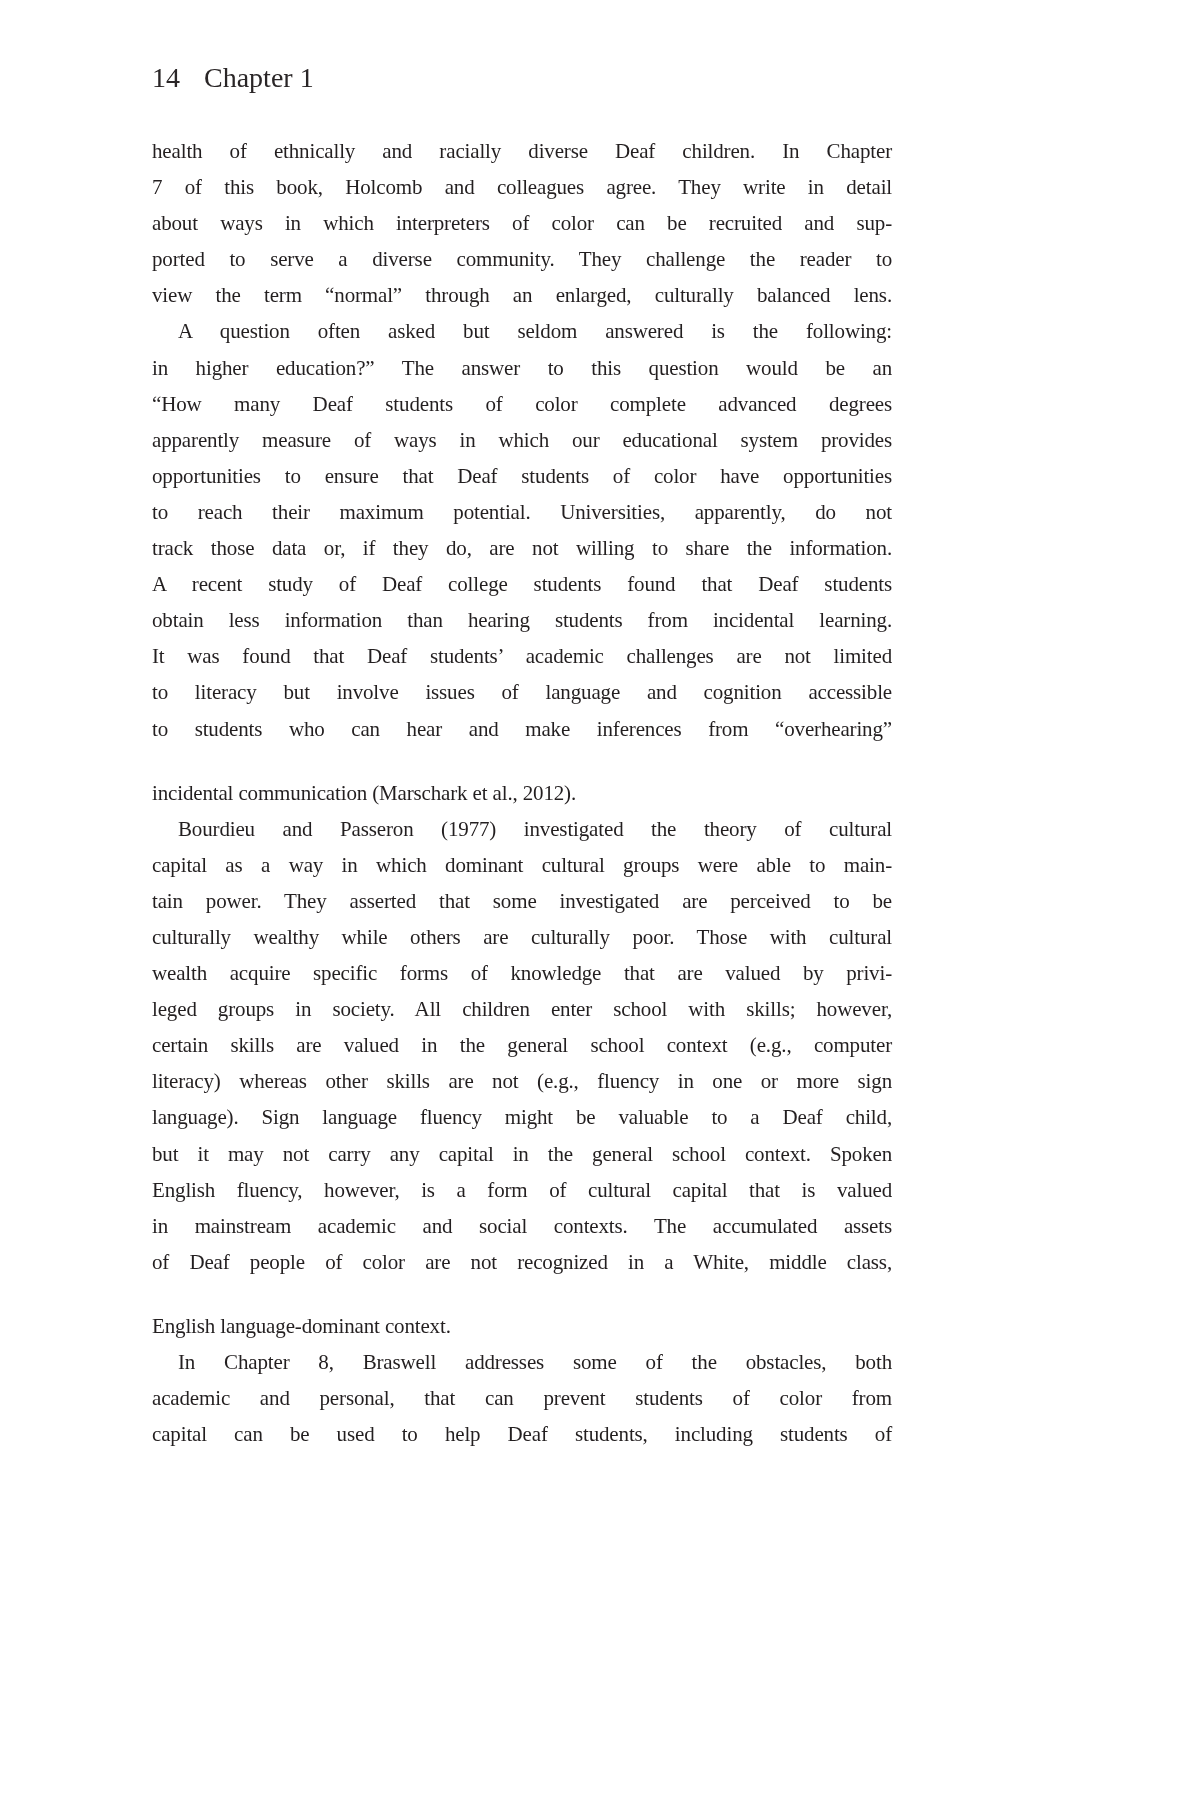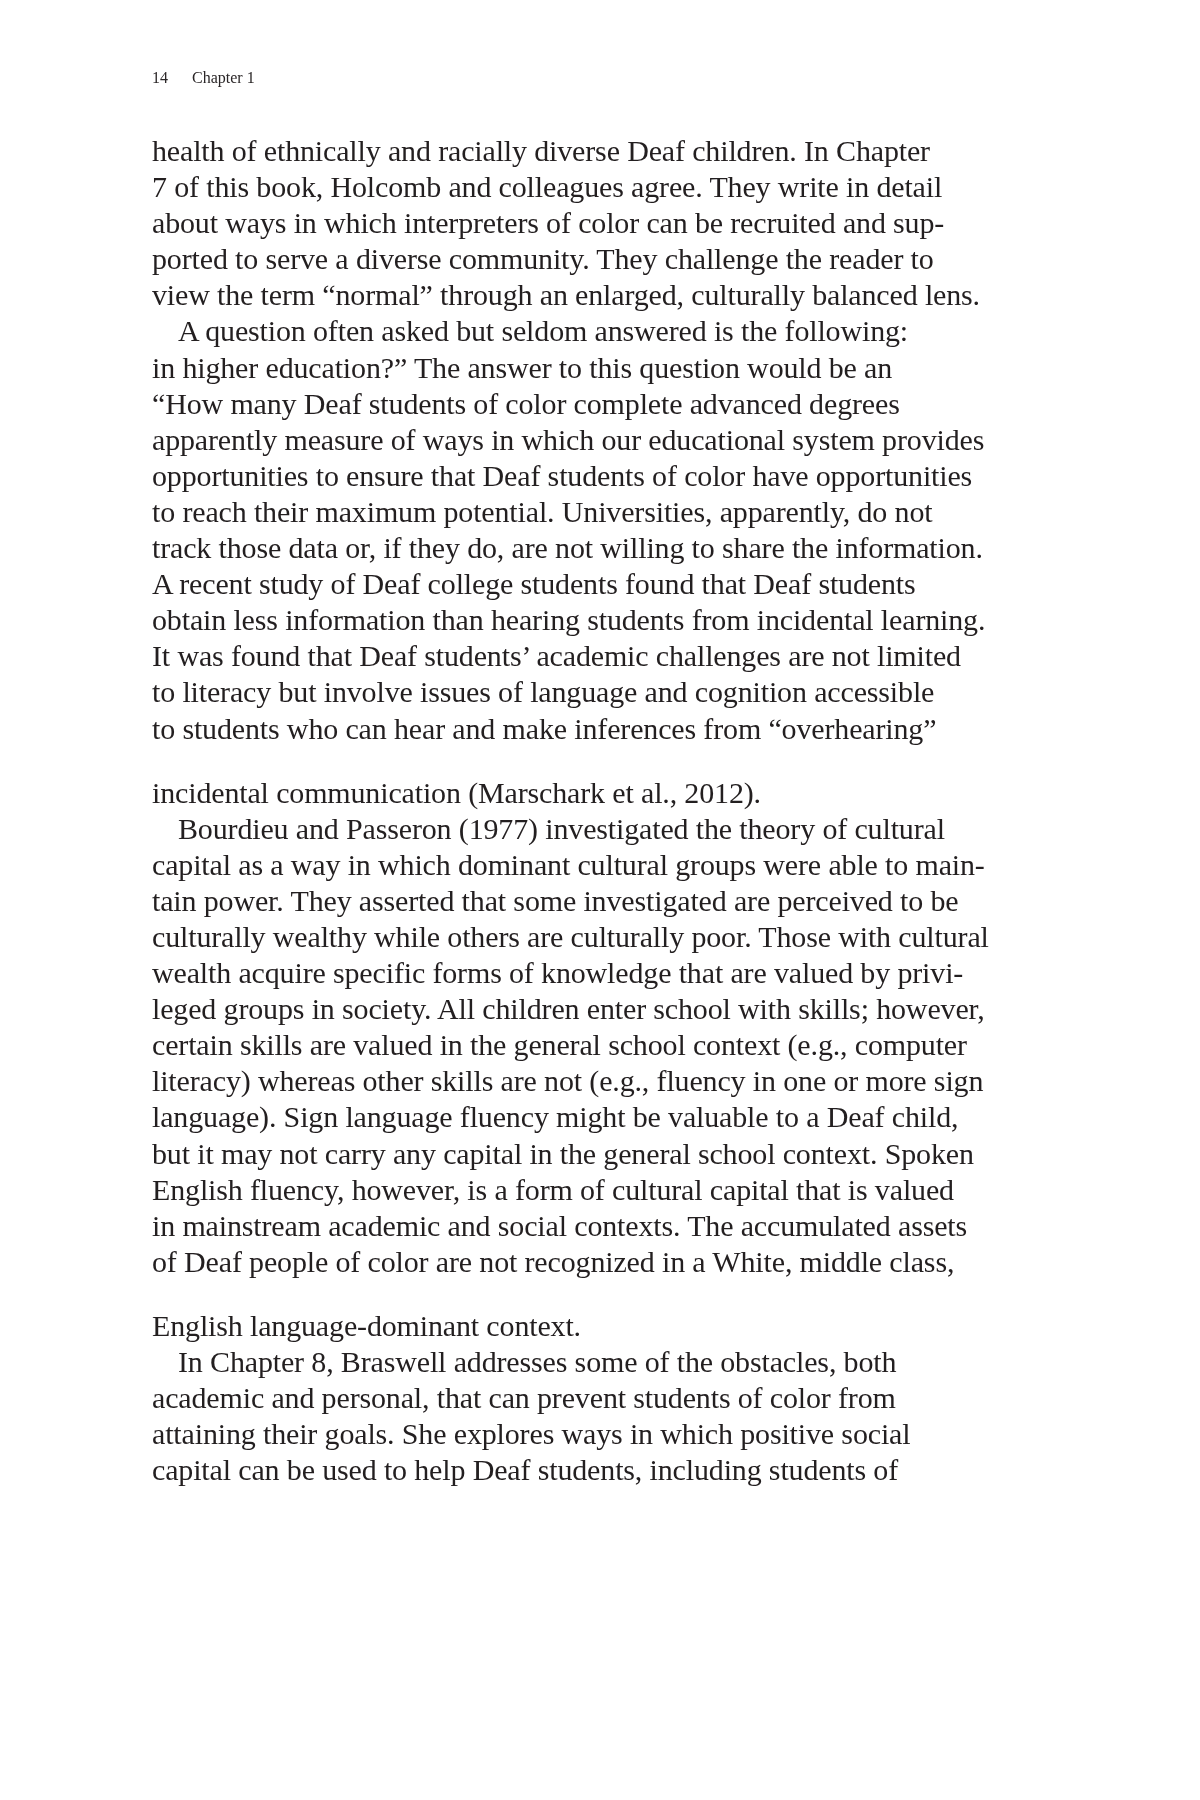--- a/index.html
+++ b/index.html
@@ -20,38 +20,38 @@
     left: 0;
     top: 0;
     width: 1200px;
     height: 1800px;
     background: #ffffff;
   }
   .running-head {
     position: absolute;
     left: 152px;
     top: 64px;
-    font-size: 16px;
+    font-size: 28px;
     line-height: 28px;
     color: #2a2627;
     white-space: nowrap;
   }
   .running-head .page-number {
     display: inline-block;
     margin-right: 24px;
   }
   .body-text {
     position: absolute;
     left: 152px;
     top: 133px;
     width: 740px;
   }
   .para {
     margin: 0;
-    font-size: 30px;
+    font-size: 21px;
     line-height: 36.1px;
     text-align: justify;
     text-align-last: justify;
     letter-spacing: -0.15px;
     word-spacing: 0px;
   }
   .para .line {
     display: block;
     text-align: justify;
     text-align-last: justify;
@@ -114,18 +114,17 @@
       <span class="line">but it may not carry any capital in the general school context. Spoken</span>
       <span class="line">English fluency, however, is a form of cultural capital that is valued</span>
       <span class="line">in mainstream academic and social contexts. The accumulated assets</span>
       <span class="line">of Deaf people of color are not recognized in a White, middle class,</span>
       <span class="line last">English language-dominant context.</span>
     </p>
 
     <p class="para">
       <span class="line indent">In Chapter 8, Braswell addresses some of the obstacles, both</span>
       <span class="line">academic and personal, that can prevent students of color from</span>
-      <span class="line">attaining their goals. She explores ways in which positive social</span>
       <span class="line">capital can be used to help Deaf students, including students of</span>
     </p>
 
   </div>
 </div>
 
 </body></html>

